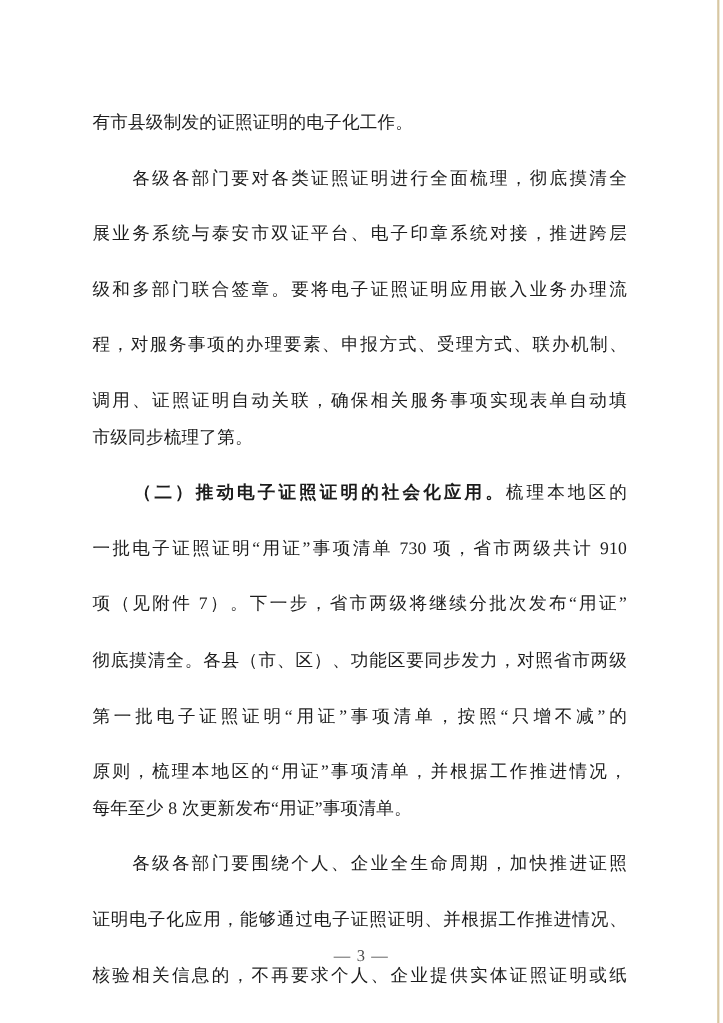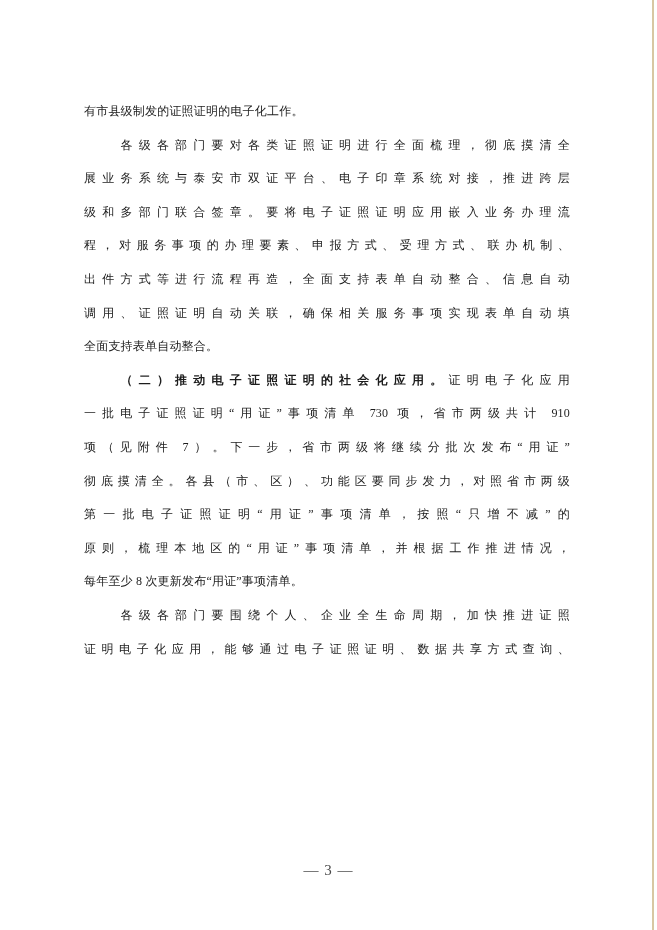--- a/index.html
+++ b/index.html
@@ -23,29 +23,30 @@
     width: 2px;
     height: 930px;
   }
   .doc-body {
     position: absolute;
     left: 84px;
     top: 95px;
     width: 486px;
   }
   .line {
-    font-size: 12px;
+    font-size: 16px;
     line-height: 33.6px;
     text-align: justify;
     text-justify: inter-ideograph;
     letter-spacing: 0.2px;
     white-space: pre-wrap;
   }
   .line.fill {
     text-align-last: justify;
+    margin-top: 17px;
   }
   .bold {
     font-weight: bold;
   }
   .footer {
     position: absolute;
     left: 0;
     right: 0;
     top: 862px;
     text-align: center;
@@ -60,33 +61,33 @@
 <div class="page" style="background: rgb(255, 255, 255); color: rgb(28, 28, 28);">
   <div class="doc-body">
       <div>
         <div class="line"><span class="">有市县级制发的证照证明的电子化工作。</span></div>
       </div>
       <div>
         <div class="line fill"><span class="">　　各级各部门要对各类证照证明进行全面梳理，彻底摸清全</span></div>
         <div class="line fill"><span class="">展业务系统与泰安市双证平台、电子印章系统对接，推进跨层</span></div>
         <div class="line fill"><span class="">级和多部门联合签章。要将电子证照证明应用嵌入业务办理流</span></div>
         <div class="line fill"><span class="">程，对服务事项的办理要素、申报方式、受理方式、联办机制、</span></div>
-        <div class="line fill"><span class="">出件方式等进行流程再造，全面支持表单自动整合、信息自动</span></div>
         <div class="line fill"><span class="">调用、证照证明自动关联，确保相关服务事项实现表单自动填</span></div>
-        <div class="line"><span class="">全面支持表单自动整合。</span></div>
+        <div class="line"><span class="">市级同步梳理了第。</span></div>
       </div>
       <div>
-        <div class="line fill"><span class="">　　</span><span class="bold">（二）推动电子证照证明的社会化应用。</span><span class="">证明电子化应用</span></div>
+        <div class="line fill"><span class="">　　</span><span class="bold">（二）推动电子证照证明的社会化应用。</span><span class="">梳理本地区的</span></div>
         <div class="line fill"><span class="">一批电子证照证明“用证”事项清单 730 项，省市两级共计 910</span></div>
         <div class="line fill"><span class="">项（见附件 7）。下一步，省市两级将继续分批次发布“用证”</span></div>
         <div class="line fill"><span class="">彻底摸清全。各县（市、区）、功能区要同步发力，对照省市两级</span></div>
         <div class="line fill"><span class="">第一批电子证照证明“用证”事项清单，按照“只增不减”的</span></div>
         <div class="line fill"><span class="">原则，梳理本地区的“用证”事项清单，并根据工作推进情况，</span></div>
         <div class="line"><span class="">每年至少 8 次更新发布“用证”事项清单。</span></div>
       </div>
       <div>
         <div class="line fill"><span class="">　　各级各部门要围绕个人、企业全生命周期，加快推进证照</span></div>
-        <div class="line fill"><span class="">证明电子化应用，能够通过电子证照证明、数据共享方式查询、</span></div>
+        <div class="line fill"><span class="">证明电子化应用，能够通过电子证照证明、并根据工作推进情况、</span></div>
+        <div class="line fill"><span class="">核验相关信息的，不再要求个人、企业提供实体证照证明或纸</span></div>
       </div>
     </div>
   <div class="footer">— 3 —</div>
   <div class="scan-edge" style="background: rgb(216, 199, 162);"></div>
 </div>
 
 </body></html>

